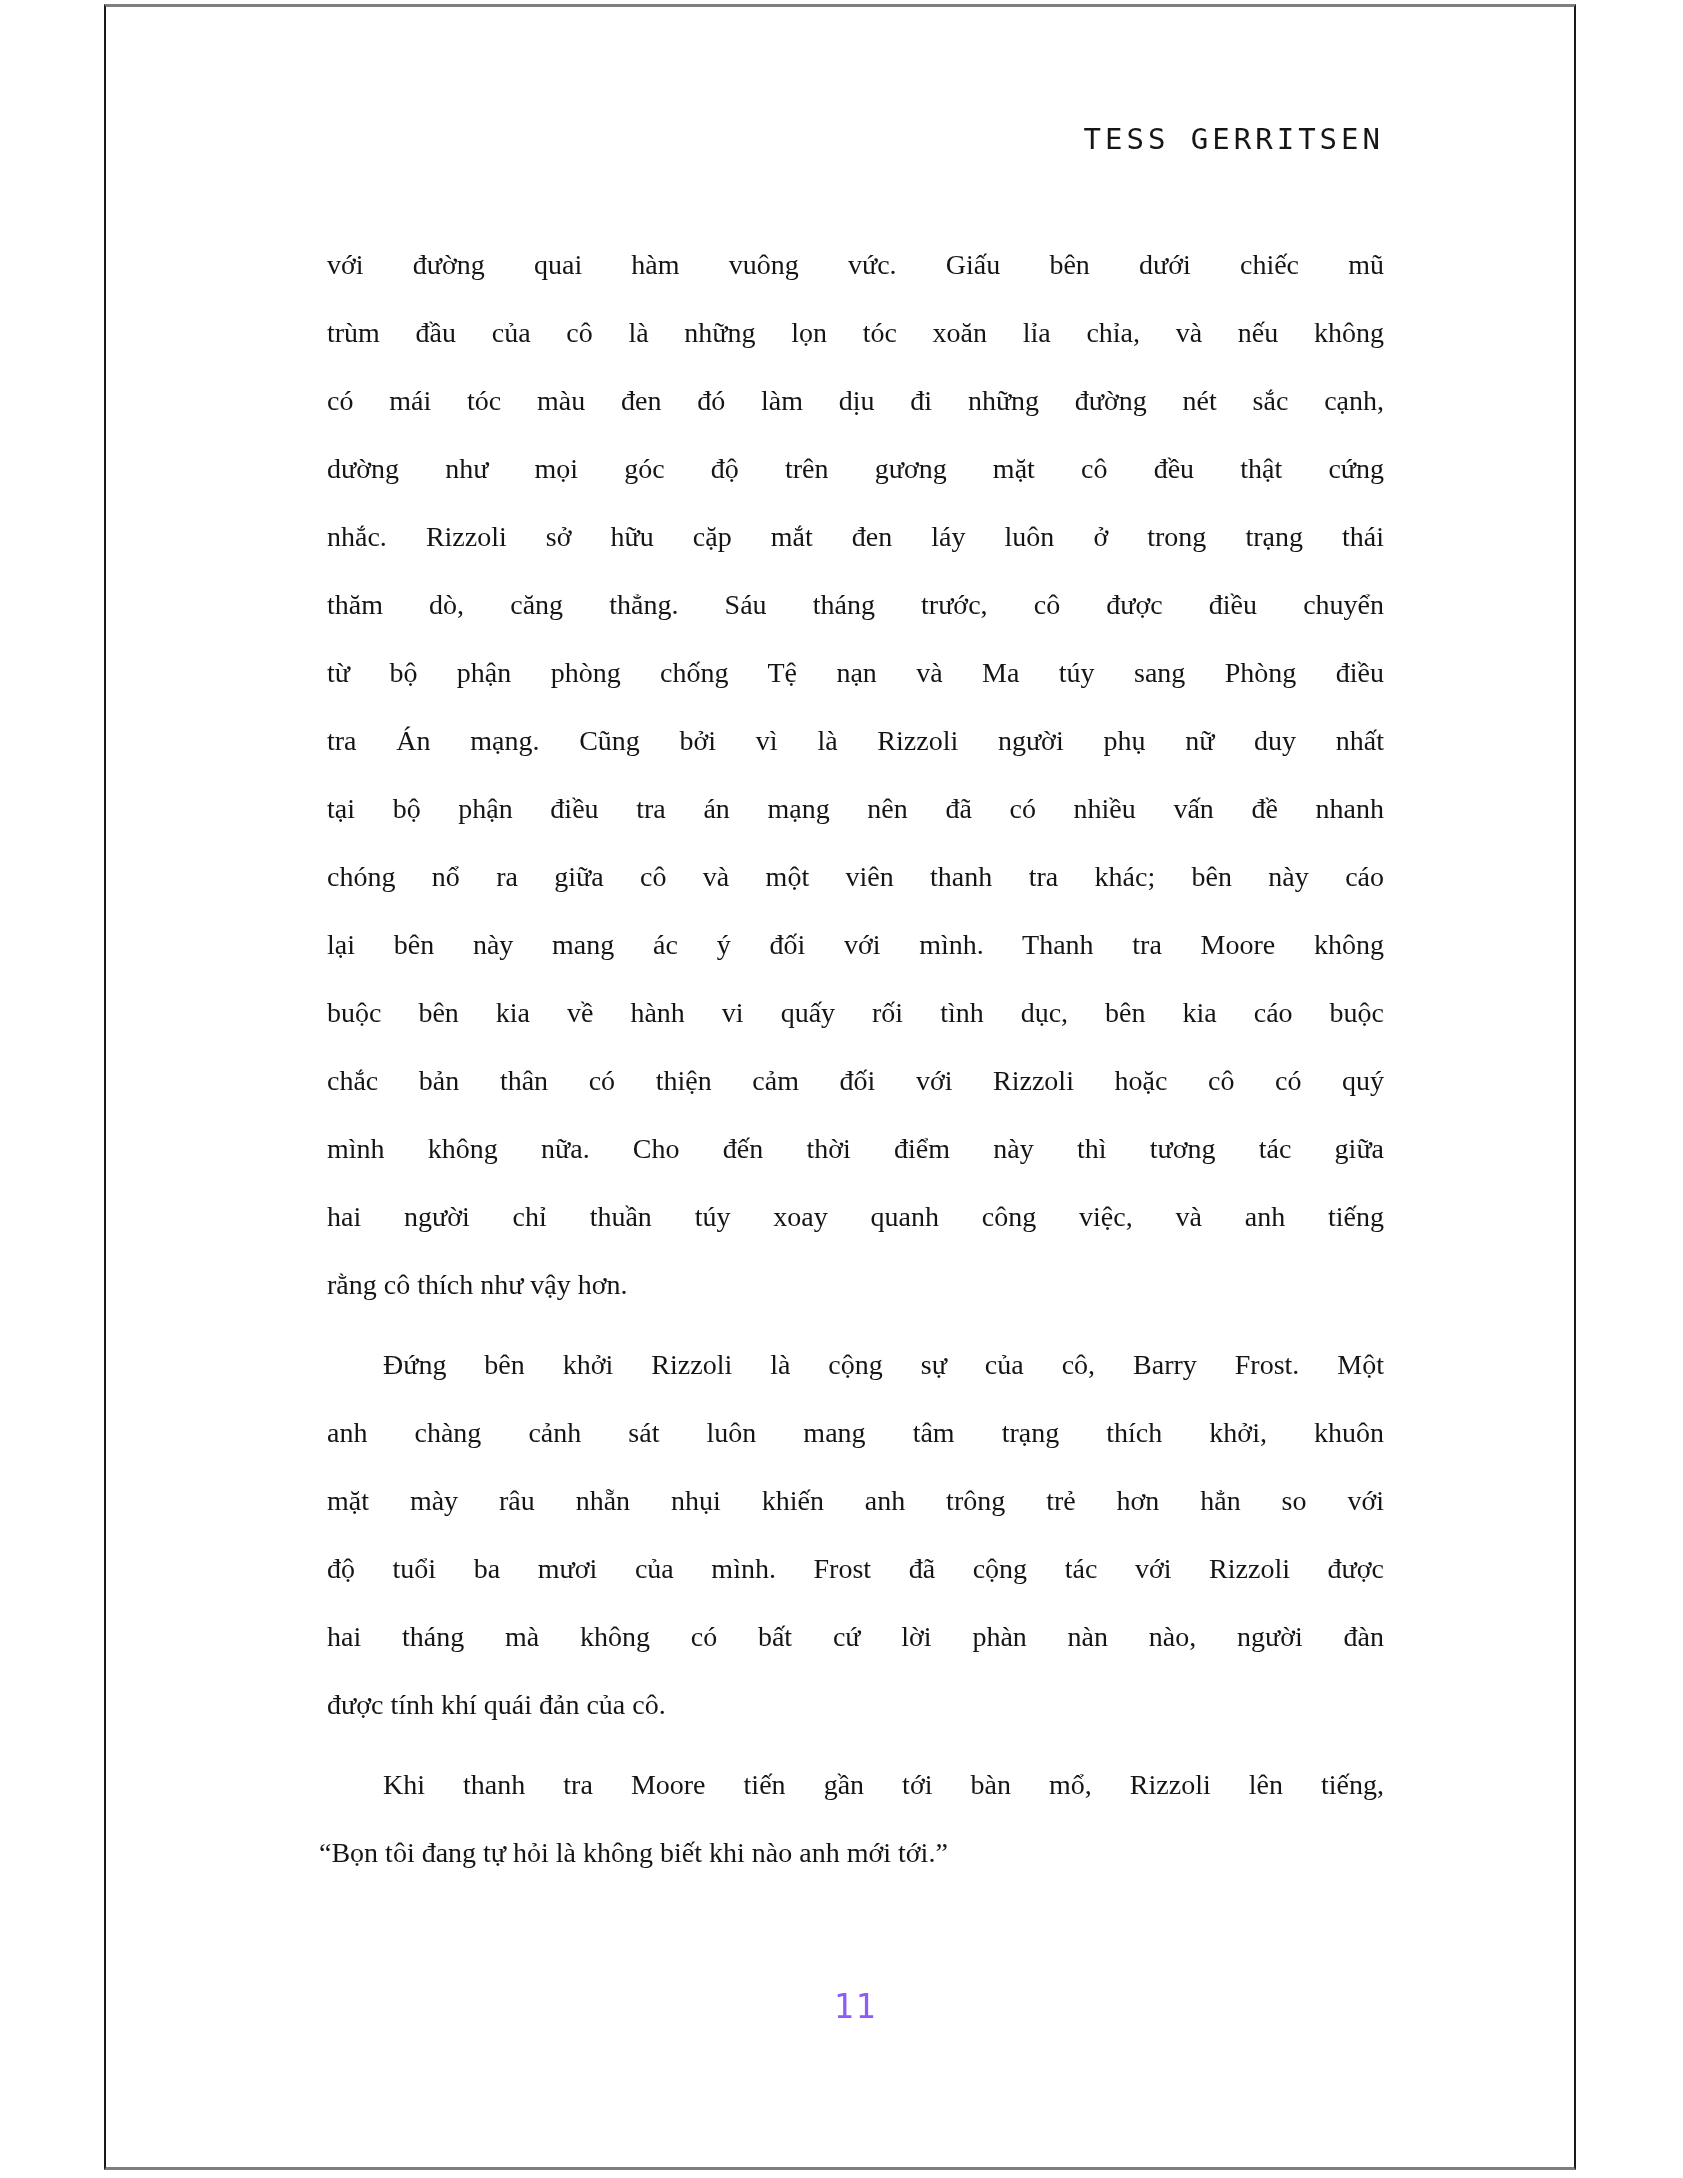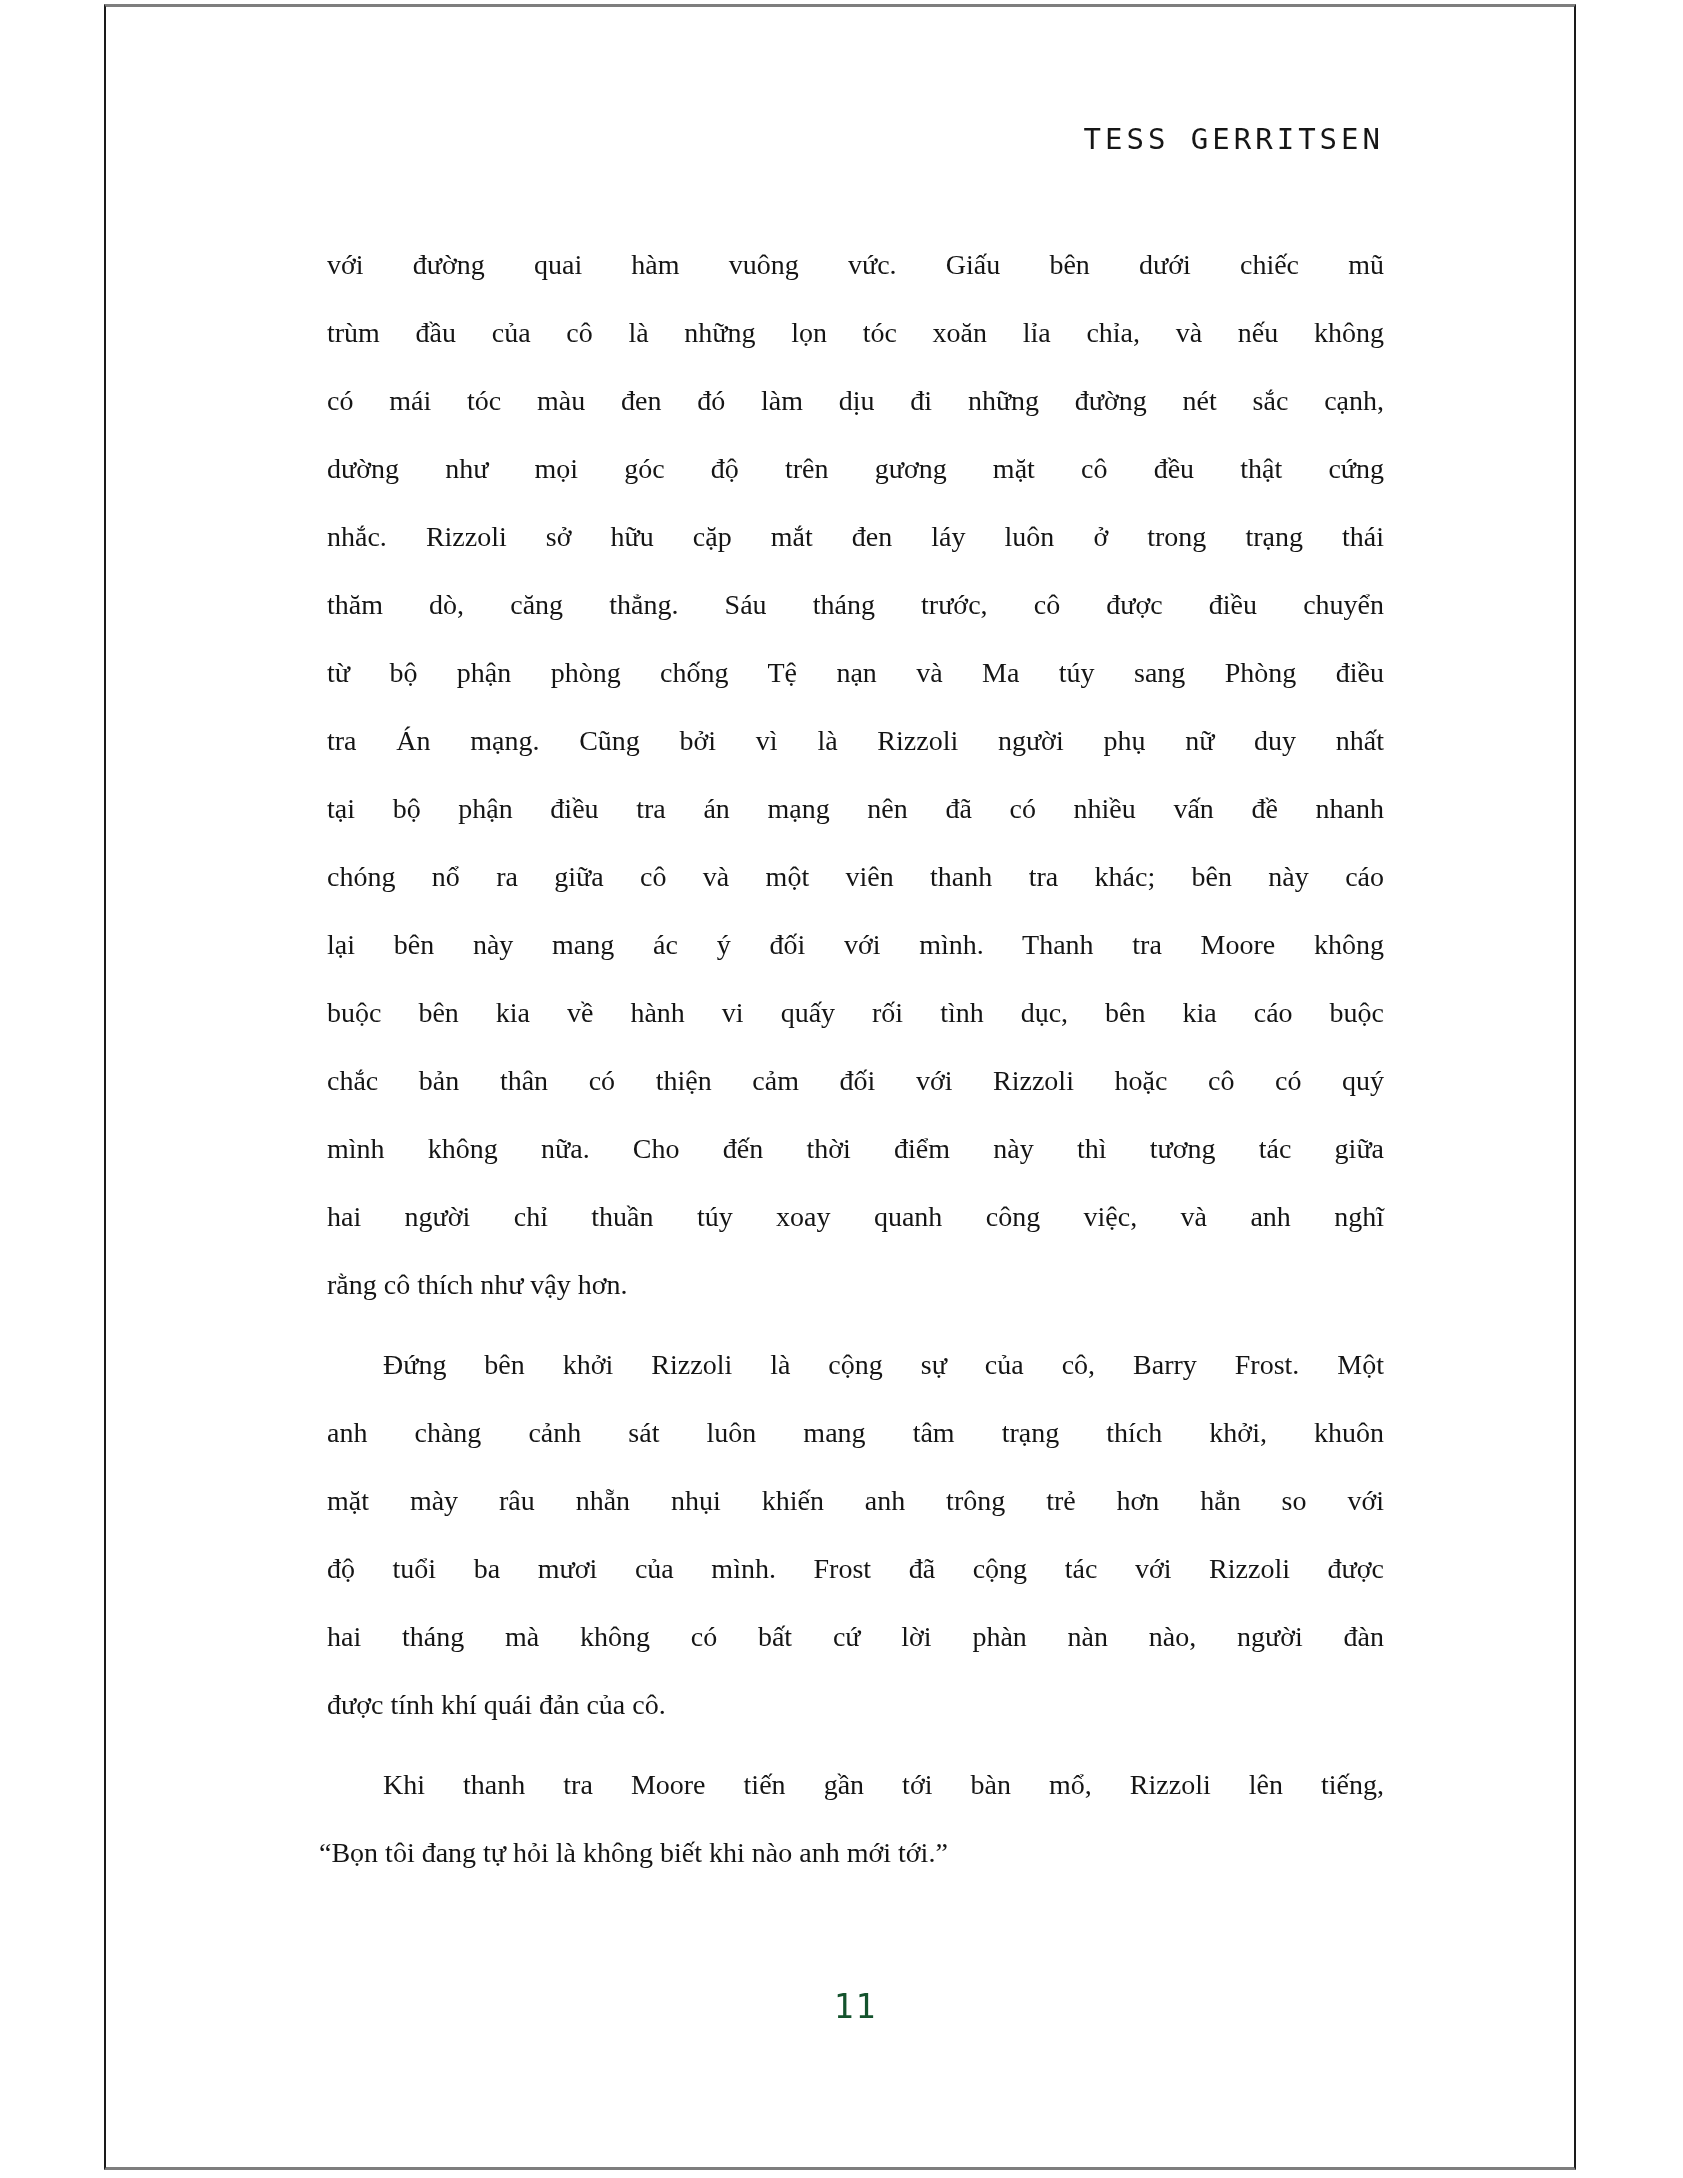--- a/index.html
+++ b/index.html
@@ -68,21 +68,21 @@
   }
   .page-number {
     position: absolute;
     top: 1980px;
     left: 221px;
     width: 1057px;
     text-align: center;
     font-family: "DejaVu Sans Mono", "Liberation Mono", monospace;
     font-size: 33px;
     letter-spacing: 2px;
-    color: #14532d;
+    color: #8b5cf6;
   }
 </style>
 </head>
 <body>
 
 <div class="canvas">
   <div class="page-frame">
 
     <div class="running-head">TESS GERRITSEN</div>
 
@@ -96,21 +96,21 @@
         <div class="line">nhắc. Rizzoli sở hữu cặp mắt đen láy luôn ở trong trạng thái</div>
         <div class="line">thăm dò, căng thẳng. Sáu tháng trước, cô được điều chuyển</div>
         <div class="line">từ bộ phận phòng chống Tệ nạn và Ma túy sang Phòng điều</div>
         <div class="line">tra Án mạng. Cũng bởi vì là Rizzoli người phụ nữ duy nhất</div>
         <div class="line">tại bộ phận điều tra án mạng nên đã có nhiều vấn đề nhanh</div>
         <div class="line">chóng nổ ra giữa cô và một viên thanh tra khác; bên này cáo</div>
         <div class="line">lại bên này mang ác ý đối với mình. Thanh tra Moore không</div>
         <div class="line">buộc bên kia về hành vi quấy rối tình dục, bên kia cáo buộc</div>
         <div class="line">chắc bản thân có thiện cảm đối với Rizzoli hoặc cô có quý</div>
         <div class="line">mình không nữa. Cho đến thời điểm này thì tương tác giữa</div>
-        <div class="line">hai người chỉ thuần túy xoay quanh công việc, và anh nghĩ</div>
+        <div class="line">hai người chỉ thuần túy xoay quanh công việc, và anh tiếng</div>
         <div class="line end">rằng cô thích như vậy hơn.</div>
       </div>
 
       <div class="para">
         <div class="line indent">Đứng bên khởi Rizzoli là cộng sự của cô, Barry Frost. Một</div>
         <div class="line">anh chàng cảnh sát luôn mang tâm trạng thích khởi, khuôn</div>
         <div class="line">mặt mày râu nhẵn nhụi khiến anh trông trẻ hơn hẳn so với</div>
         <div class="line">độ tuổi ba mươi của mình. Frost đã cộng tác với Rizzoli được</div>
         <div class="line">hai tháng mà không có bất cứ lời phàn nàn nào, người đàn</div>
         <div class="line end">được tính khí quái đản của cô.</div>

